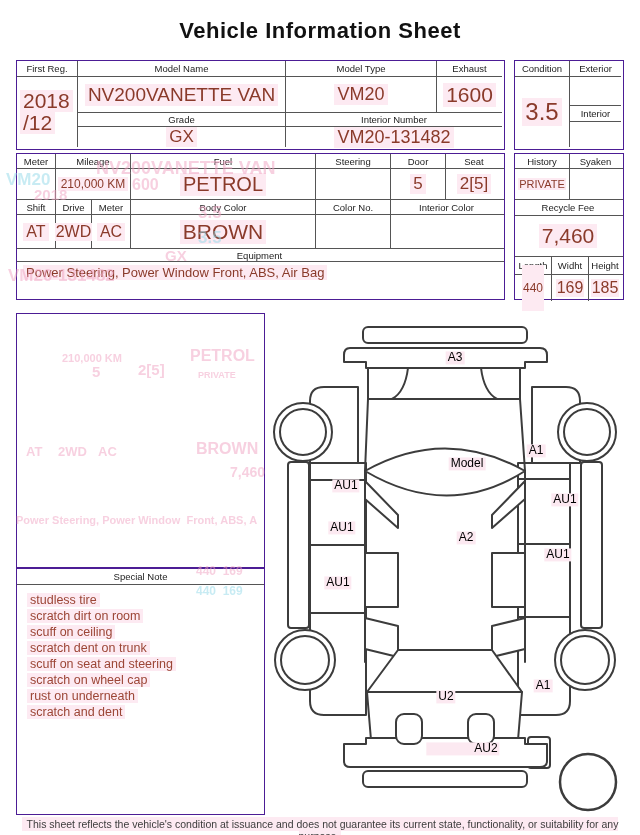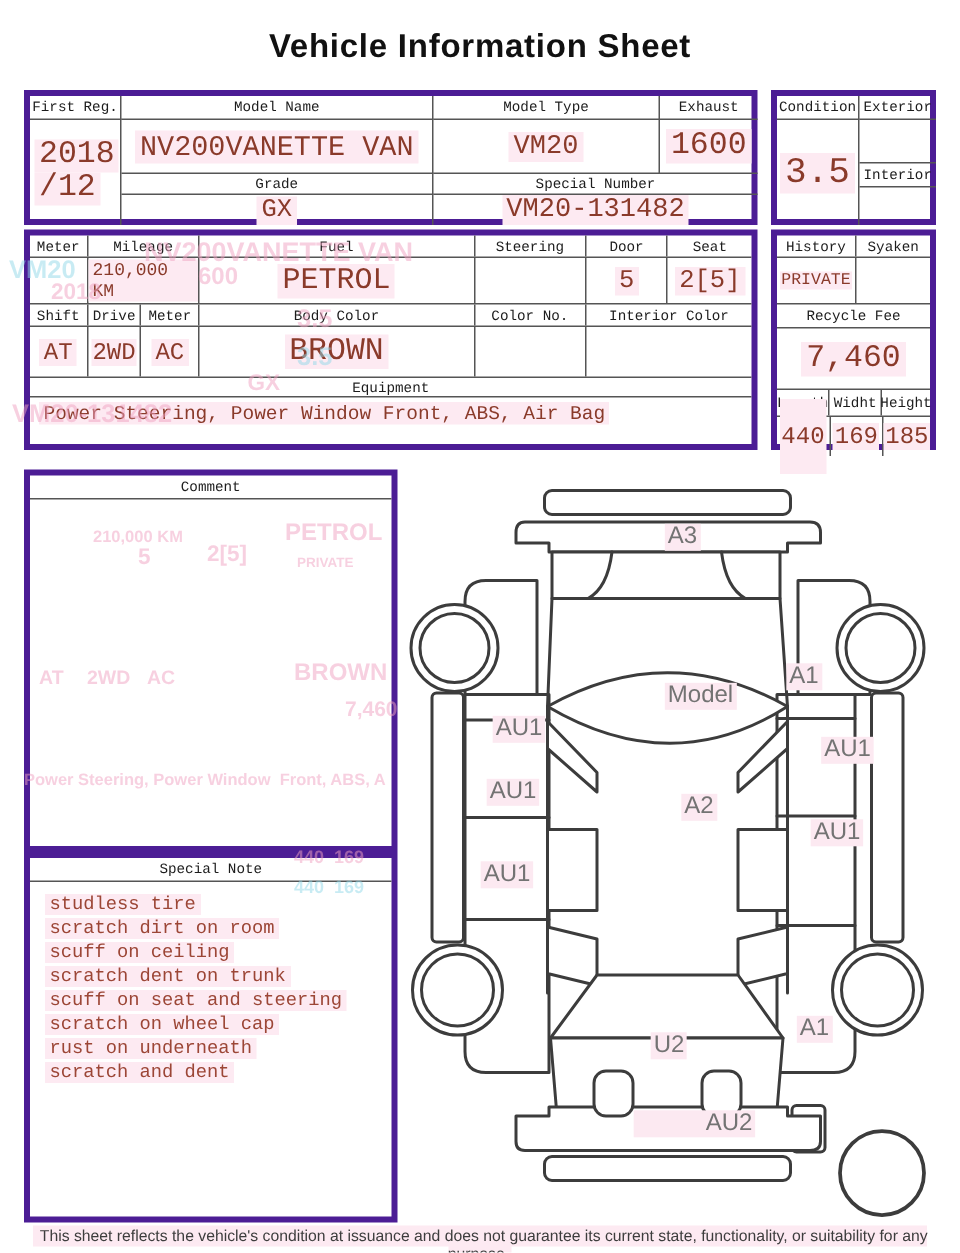--- a/index.html
+++ b/index.html
@@ -1,36 +1,36 @@
 <!DOCTYPE html>
 <html><head>
 <meta charset="utf-8">
 <style>
   html,body{margin:0;padding:0;}
   body{width:640px;height:835px;background:#ffffff;position:relative;
        font-family:"Liberation Sans",sans-serif;overflow:hidden;}
   .title{position:absolute;top:18px;left:0;width:640px;text-align:center;
          font-size:22px;font-weight:700;color:#111;letter-spacing:.5px;}
-  .abox{position:absolute;border:4px solid #4c1d95;box-sizing:border-box;background:transparent;font-family:Liberation Mono, monospace;}
+  .abox{position:absolute;border:1px solid #4c1d95;box-sizing:border-box;background:transparent;}
   .cell{position:absolute;box-sizing:border-box;display:flex;align-items:center;justify-content:center;}
   .row{display:flex;box-sizing:border-box;border-bottom:1px solid #555;}
   .row.last{border-bottom:none;}
   .c{box-sizing:border-box;border-right:1px solid #555;display:flex;align-items:center;justify-content:center;}
   .c.nb{border-right:none;}
   .br{border-right:1px solid #555;}
   .bb{border-bottom:1px solid #555;}
   .hdr{font-size:9.5px;color:#1c1c1c;display:flex;align-items:center;justify-content:center;}
   .v{color:#8a3a2a;}
   .hl{background:#fdeaf2;padding:0 3px;}
   .note-item{font-size:12.5px;color:#9c4636;line-height:16px;}
   .ghost{position:absolute;font-weight:700;opacity:.5;white-space:pre;pointer-events:none;}
   .g-pink{color:#f0a3c2;}
   .g-cyan{color:#92d9e9;}
-  .dlabel{position:absolute;transform:translate(-50%,-50%);font-size:16px;line-height:1.1;
-          color:#737373;background:#fce9f1;padding:0 2px;white-space:nowrap;}
+  .dlabel{position:absolute;transform:translate(-50%,-50%);font-size:12px;line-height:1.1;
+          color:#000000;background:#fce9f1;padding:0 2px;white-space:nowrap;}
   .footer{position:absolute;top:818px;left:0;width:640px;text-align:center;font-size:10.5px;color:#3d3d3d;}
   .footer span{background:#fdeaf2;padding:1px 5px;}
 </style>
 </head>
 <body>
 
 <div class="title">Vehicle Information Sheet</div>
 
 <div class="abox" style="left:16px;top:60px;width:489px;height:90px">
   <div class="cell hdr br bb" style="left:0;top:0;width:61px;height:16px">First Reg.</div>
@@ -46,21 +46,21 @@
       <span class="v hl" style="font-size:19px">NV200VANETTE VAN</span>
     </div>
   <div class="cell br bb" style="left:269px;top:16px;width:151px;height:36px">
       <span class="v hl" style="font-size:18px">VM20</span>
     </div>
   <div class="cell bb" style="left:420px;top:16px;width:65px;height:36px">
       <span class="v hl" style="font-size:21px">1600</span>
     </div>
 
   <div class="cell hdr br bb" style="left:61px;top:52px;width:208px;height:14px">Grade</div>
-  <div class="cell hdr bb" style="left:269px;top:52px;width:216px;height:14px">Special Number</div>
+  <div class="cell hdr bb" style="left:269px;top:52px;width:216px;height:14px">Interior Number</div>
   <div class="cell br" style="left:61px;top:66px;width:208px;height:20px">
       <span class="v hl" style="font-size:17px">GX</span>
     </div>
   <div class="cell" style="left:269px;top:66px;width:216px;height:20px">
       <span class="v hl" style="font-size:18px">VM20-131482</span>
     </div>
 </div>
 
 <div class="abox" style="left:514px;top:60px;width:110px;height:90px">
   <div class="cell hdr br bb" style="left:0;top:0;width:55px;height:16px">Condition</div>
@@ -165,35 +165,32 @@
         <span class="v hl" style="font-size:21px">7,460</span>
       </div>
   </div>
   <div class="row" style="height:18px">
     <div class="c hdr" style="width:37px">Length</div>
     <div class="c hdr" style="width:37px">Widht</div>
     <div class="c hdr nb" style="width:32px">Height</div>
   </div>
   <div class="row last" style="height:26px">
     <div class="c" style="width:37px">
-        <span class="v hl" style="font-size:16px;padding:16px 1px">440</span>
+        <span class="v hl" style="font-size:12px;padding:16px 1px">440</span>
       </div>
     <div class="c" style="width:37px">
         <span class="v hl" style="font-size:16px;padding:0 1px">169</span>
       </div>
     <div class="c nb" style="width:32px">
         <span class="v hl" style="font-size:16px;padding:0 1px">185</span>
       </div>
   </div>
 </div>
 
 <div class="abox" style="left:16px;top:313px;width:249px;height:255px">
-  <div class="row" style="height:16px">
-      <div class="c hdr nb" style="width:245px">Comment</div>
-    </div>
   <div class="row last" style="height:235px">
       <div class="c nb" style="width:245px"></div>
     </div>
 </div>
 
 <div class="abox" style="left:16px;top:568px;width:249px;height:247px">
   <div class="row" style="height:16px">
       <div class="c hdr nb" style="width:294px">Special Note</div>
     </div>
   <div class="row last" style="height:227px">

